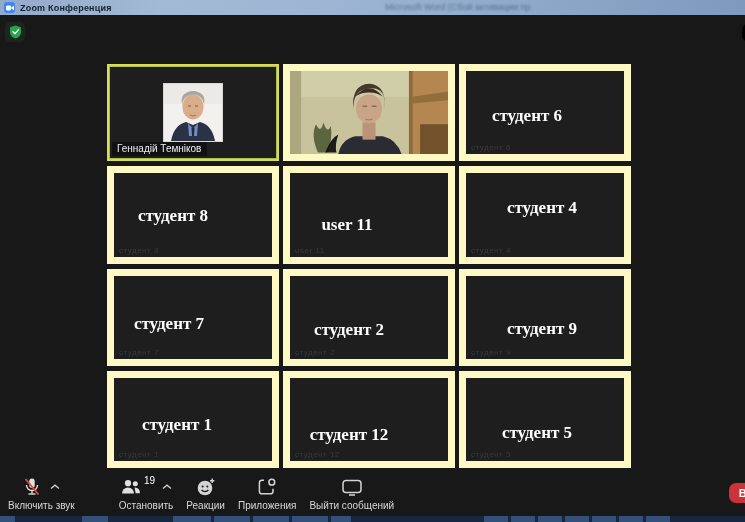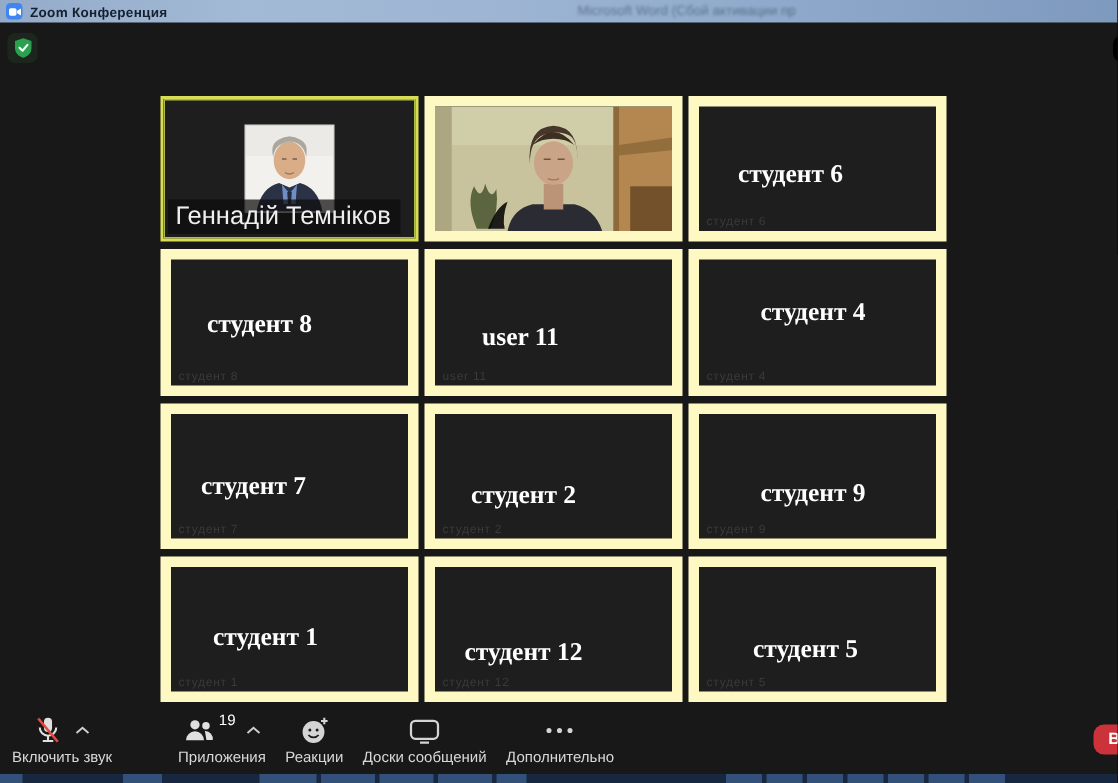--- a/index.html
+++ b/index.html
@@ -40,21 +40,21 @@
   .tile:nth-child(5) .pname{transform:translate(-22px,10px);}
   .tile:nth-child(6) .pname{transform:translate(-3px,-7px);}
   .tile:nth-child(7) .pname{transform:translate(-24px,7px);}
   .tile:nth-child(8) .pname{transform:translate(-20px,13px);}
   .tile:nth-child(9) .pname{transform:translate(-3px,12px);}
   .tile:nth-child(10) .pname{transform:translate(-16px,6px);}
   .tile:nth-child(11) .pname{transform:translate(-20px,16px);}
   .tile:nth-child(12) .pname{transform:translate(-8px,14px);}
 
   .name-tag{position:absolute;left:3px;bottom:3px;display:flex;align-items:center;gap:3px;
-    background:rgba(12,12,12,.72);padding:1px 6px 2px 5px;font-size:17px;color:#efefef;white-space:nowrap;}
+    background:rgba(12,12,12,.72);padding:1px 6px 2px 5px;font-size:10px;color:#efefef;white-space:nowrap;}
   .photo-frame{width:58px;height:57px;background:#f0efed;box-shadow:0 0 0 1px #d8d7d4;}
   .video-fill{position:absolute;inset:0;}
   .video-fill svg{display:block;width:100%;height:100%;}
 
   
   .toolbar{position:absolute;left:0;right:0;bottom:6px;height:46px;display:flex;align-items:center;
     padding:0 8px;box-sizing:border-box;background:transparent;}
   .tb-group-left{display:flex;}
   .tb-group-center{display:flex;gap:13px;margin-left:44px;margin-right:auto;align-items:flex-start;}
   .tb-btn{display:flex;flex-direction:column;align-items:center;gap:2px;cursor:default;}
@@ -227,58 +227,57 @@
             <circle cx="8" cy="6.2" r="3.1" fill="#e0e0e0"></circle>
             <path d="M2 16.5 a6 6 0 0 1 12 0 Z" fill="#e0e0e0"></path>
             <circle cx="15.3" cy="6.8" r="2.5" fill="#e0e0e0"></circle>
             <path d="M14.6 10.4 a5 5 0 0 1 5.2 5.9 h-4.2" fill="#e0e0e0"></path>
           </svg>
           <span class="count-badge">19</span>
           <svg width="10" height="6" viewBox="0 0 10 6" style="margin-left:-6px">
               <path d="M1 4.6 L5 1.2 L9 4.6" stroke="#cfcfcf" stroke-width="1.3" fill="none"></path>
             </svg>
         </span>
-        <span class="tb-label">Приложения</span>
+        <span class="tb-label">Остановить</span>
       </div>
 
 
       <div class="tb-btn">
         <span class="icon-row">
           <svg width="20" height="20" viewBox="0 0 20 20">
             <circle cx="9" cy="11" r="7.3" fill="#d4d4d4"></circle>
             <circle cx="6.6" cy="9.6" r="1" fill="#1a1a1a"></circle>
             <circle cx="11.4" cy="9.6" r="1" fill="#1a1a1a"></circle>
             <path d="M5.6 13 a4.4 4.4 0 0 0 6.8 0" stroke="#1a1a1a" stroke-width="1.2" fill="none"></path>
             <path d="M16.2 1.5 v4.4 M14 3.7 h4.4" stroke="#d4d4d4" stroke-width="1.4"></path>
           </svg>
         </span>
         <span class="tb-label">Реакции</span>
       </div>
 
+      <div class="tb-btn">
+        <span class="icon-row">
+          <svg width="20" height="20" viewBox="0 0 20 20" fill="none">
+            <path d="M7 3.2 H5 a2.6 2.6 0 0 0 -2.6 2.6 v8.4 a2.6 2.6 0 0 0 2.6 2.6 h8.4 a2.6 2.6 0 0 0 2.6 -2.6 v-2.4" stroke="#d4d4d4" stroke-width="1.5"></path>
+            <circle cx="14.8" cy="5.2" r="2.9" stroke="#d4d4d4" stroke-width="1.5"></circle>
+          </svg>
+        </span>
+        <span class="tb-label">Приложения</span>
+      </div>
 
       <div class="tb-btn">
         <span class="icon-row">
           <svg width="24" height="20" viewBox="0 0 24 20" fill="none">
             <rect x="3" y="3.5" width="18" height="12" rx="3" stroke="#d4d4d4" stroke-width="1.5"></rect>
             <line x1="9" y1="18" x2="15" y2="18" stroke="#d4d4d4" stroke-width="1.5"></line>
           </svg>
         </span>
-        <span class="tb-label">Доски сообщений</span>
-      </div>
-
-      <div class="tb-btn">
-        <span class="icon-row">
-          <svg width="22" height="20" viewBox="0 0 22 20">
-            <circle cx="4" cy="10" r="1.7" fill="#d4d4d4"></circle>
-            <circle cx="11" cy="10" r="1.7" fill="#d4d4d4"></circle>
-            <circle cx="18" cy="10" r="1.7" fill="#d4d4d4"></circle>
-          </svg>
-        </span>
-        <span class="tb-label">Дополнительно</span>
-      </div>
+        <span class="tb-label">Выйти сообщений</span>
+      </div>
+
     </div>
 
     <button class="leave-btn">Выйти</button>
   </div>
 
   <div class="taskbar">
     <i style="width:15px"></i>
     <i style="width:26px;margin-left:64px"></i>
     <i style="width:38px;margin-left:62px"></i>
     <i style="width:36px"></i>

